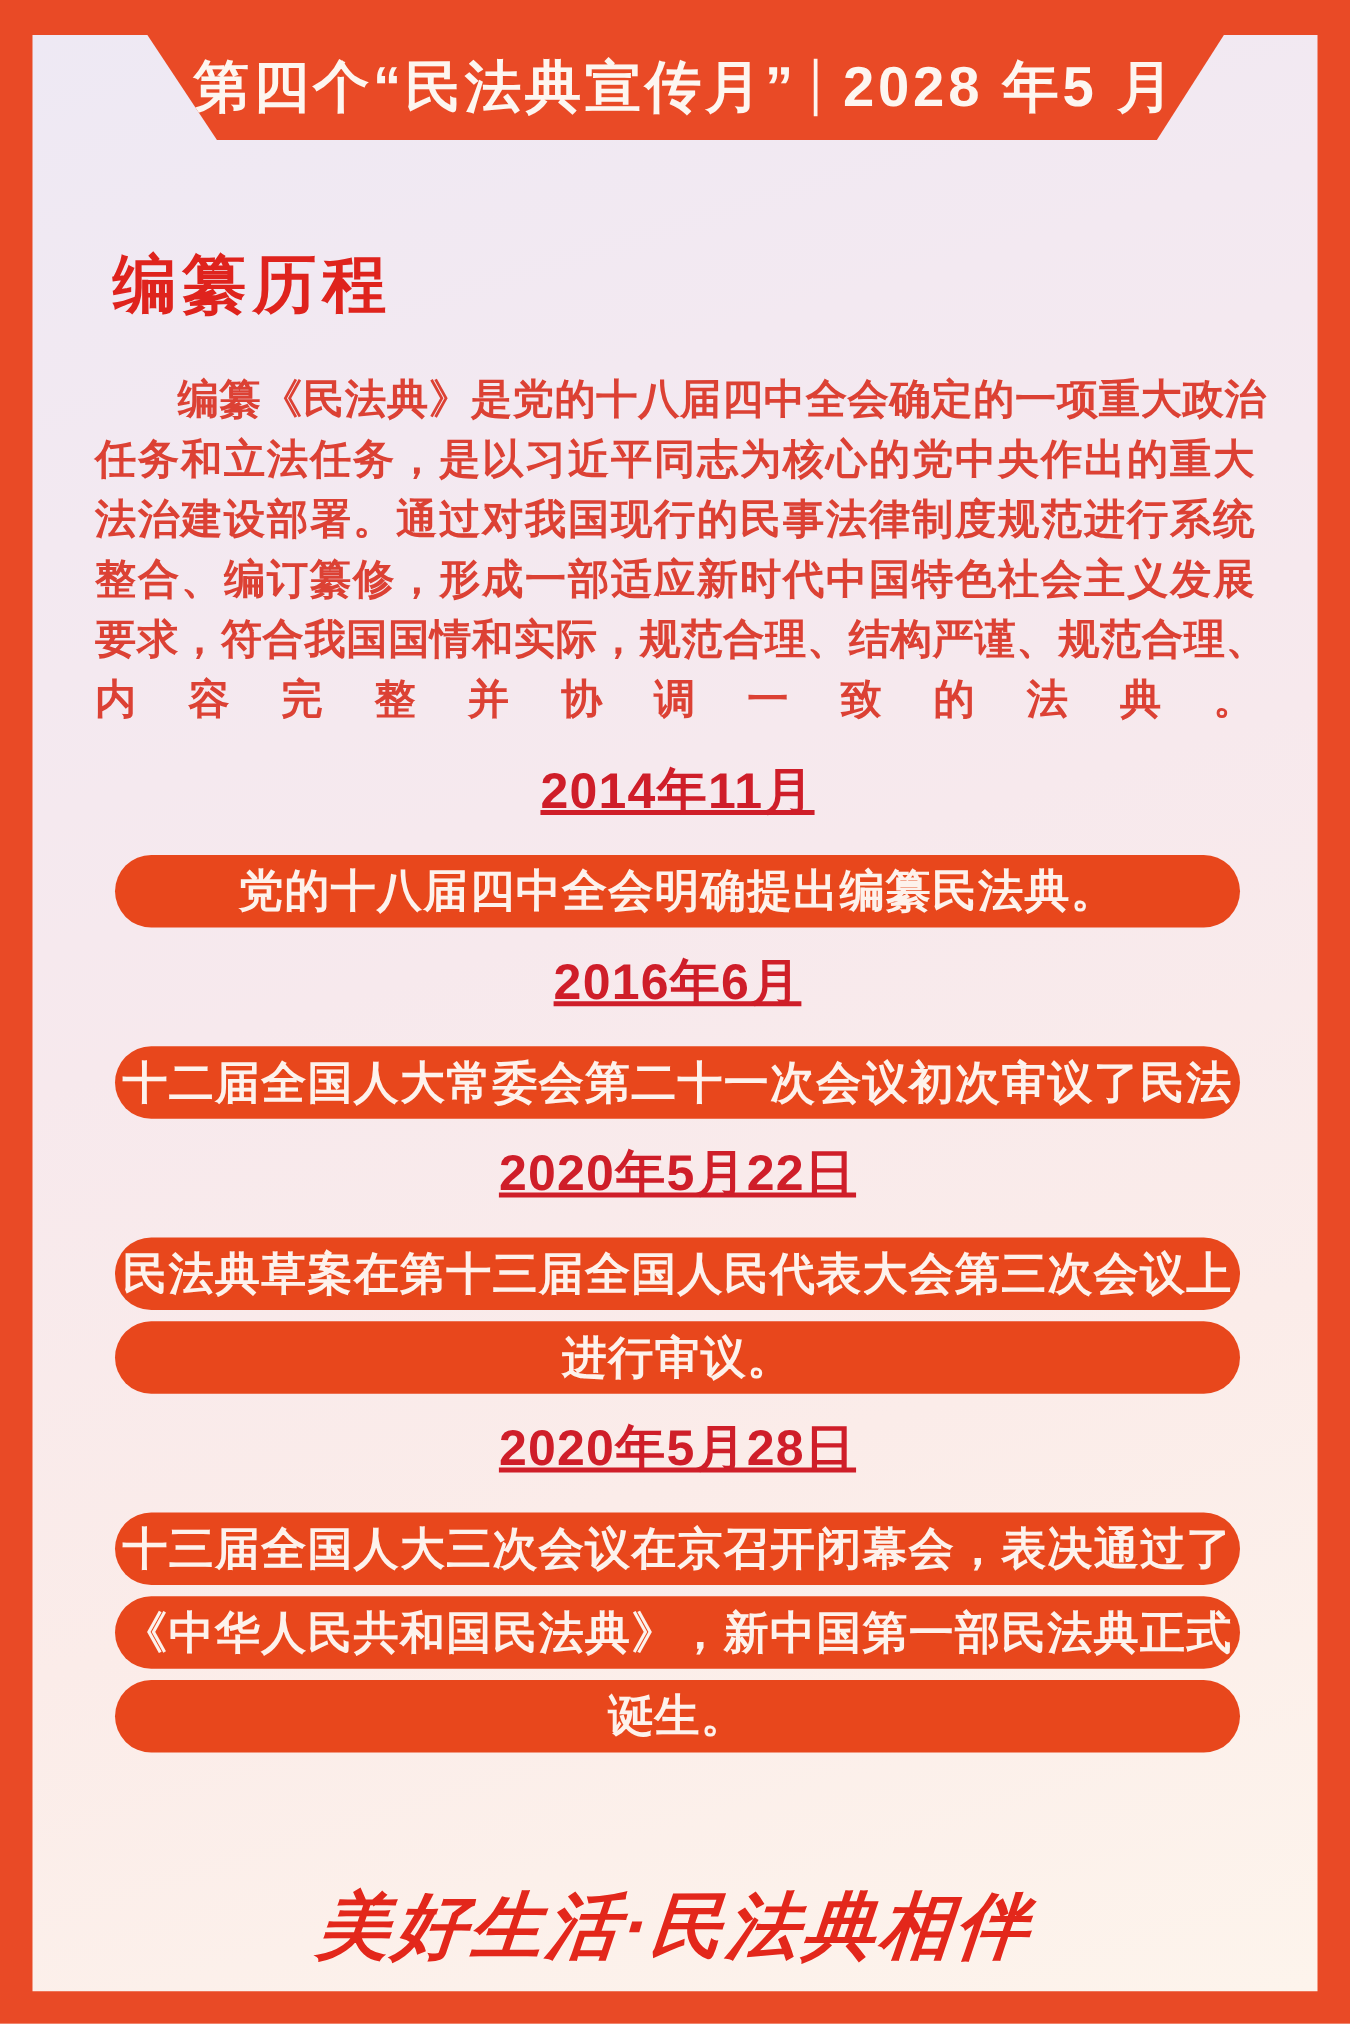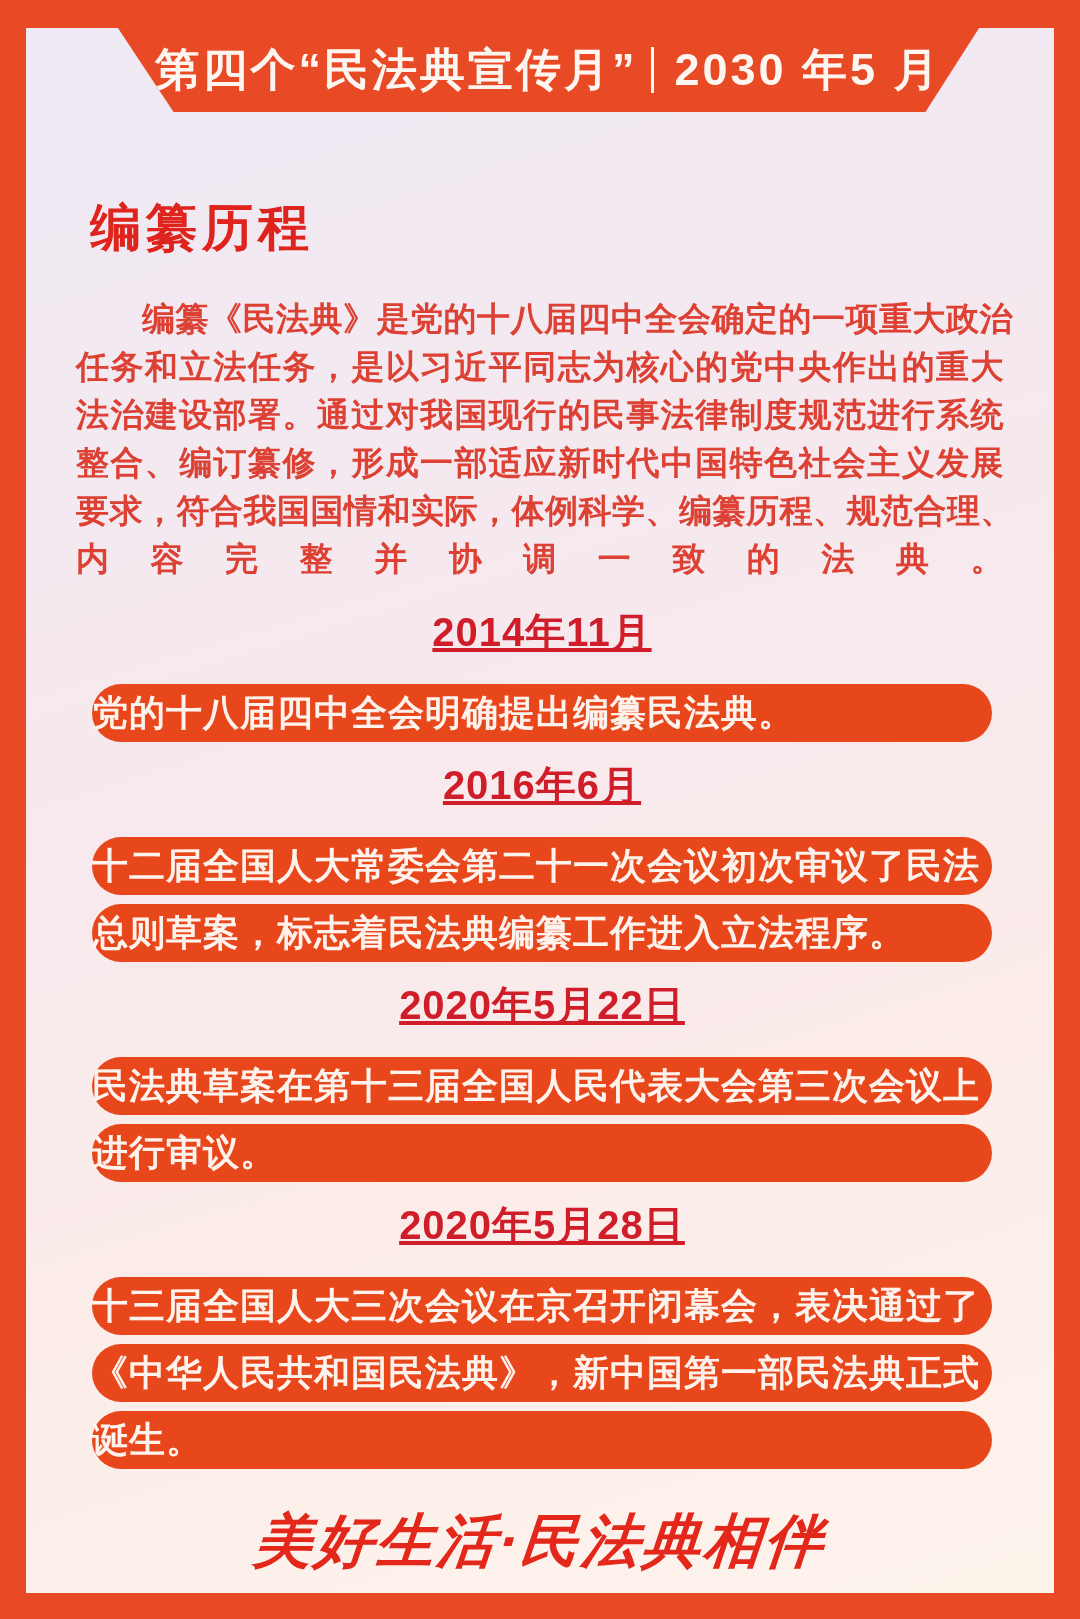--- a/index.html
+++ b/index.html
@@ -47,65 +47,64 @@
   .tl-date{
     text-align:center;color:#cf1e29;
     font-size:40px;font-weight:800;letter-spacing:1px;
     margin:16px 0 24px 0;
     text-decoration:underline;
   }
   .pill{
     height:58px;line-height:58px;border-radius:30px;
     background:#e8471c;
     color:#fdf2ec;font-size:36px;font-weight:600;
-    text-align:left;white-space:nowrap;
+    text-align:center;white-space:nowrap;
     margin-bottom:9px;letter-spacing:1px;
   }
   .slogan{
     position:absolute;left:0;right:0;bottom:12px;
     text-align:center;
     font-size:58px;font-weight:900;font-style:italic;
     color:#e3271b;letter-spacing:3px;
     transform:skewX(-5deg);
   }
 </style>
 </head>
 <body>
 
 <div class="poster">
   <div class="inner">
 
     <div class="banner">
       <span>第四个“民法典宣传月”</span>
       <span class="divider"></span>
-      <span>2030 年5 月</span>
+      <span>2028 年5 月</span>
     </div>
 
     <div class="section-title">编纂历程</div>
 
     <div class="intro">
       <div class="p-line">编纂《民法典》是党的十八届四中全会确定的一项重大政治</div>
       <div class="p-line">任务和立法任务，是以习近平同志为核心的党中央作出的重大</div>
       <div class="p-line">法治建设部署。通过对我国现行的民事法律制度规范进行系统</div>
       <div class="p-line">整合、编订纂修，形成一部适应新时代中国特色社会主义发展</div>
-      <div class="p-line">要求，符合我国国情和实际，体例科学、编纂历程、规范合理、</div>
+      <div class="p-line">要求，符合我国国情和实际，规范合理、结构严谨、规范合理、</div>
       <div class="p-line">内容完整并协调一致的法典。</div>
     </div>
 
     <div class="timeline">
 
       <div class="entry">
         <div class="tl-date">2014年11月</div>
         <div class="pill">党的十八届四中全会明确提出编纂民法典。</div>
       </div>
 
       <div class="entry">
         <div class="tl-date">2016年6月</div>
         <div class="pill">十二届全国人大常委会第二十一次会议初次审议了民法</div>
-        <div class="pill">总则草案，标志着民法典编纂工作进入立法程序。</div>
       </div>
 
       <div class="entry">
         <div class="tl-date">2020年5月22日</div>
         <div class="pill">民法典草案在第十三届全国人民代表大会第三次会议上</div>
         <div class="pill">进行审议。</div>
       </div>
 
       <div class="entry">
         <div class="tl-date">2020年5月28日</div>

